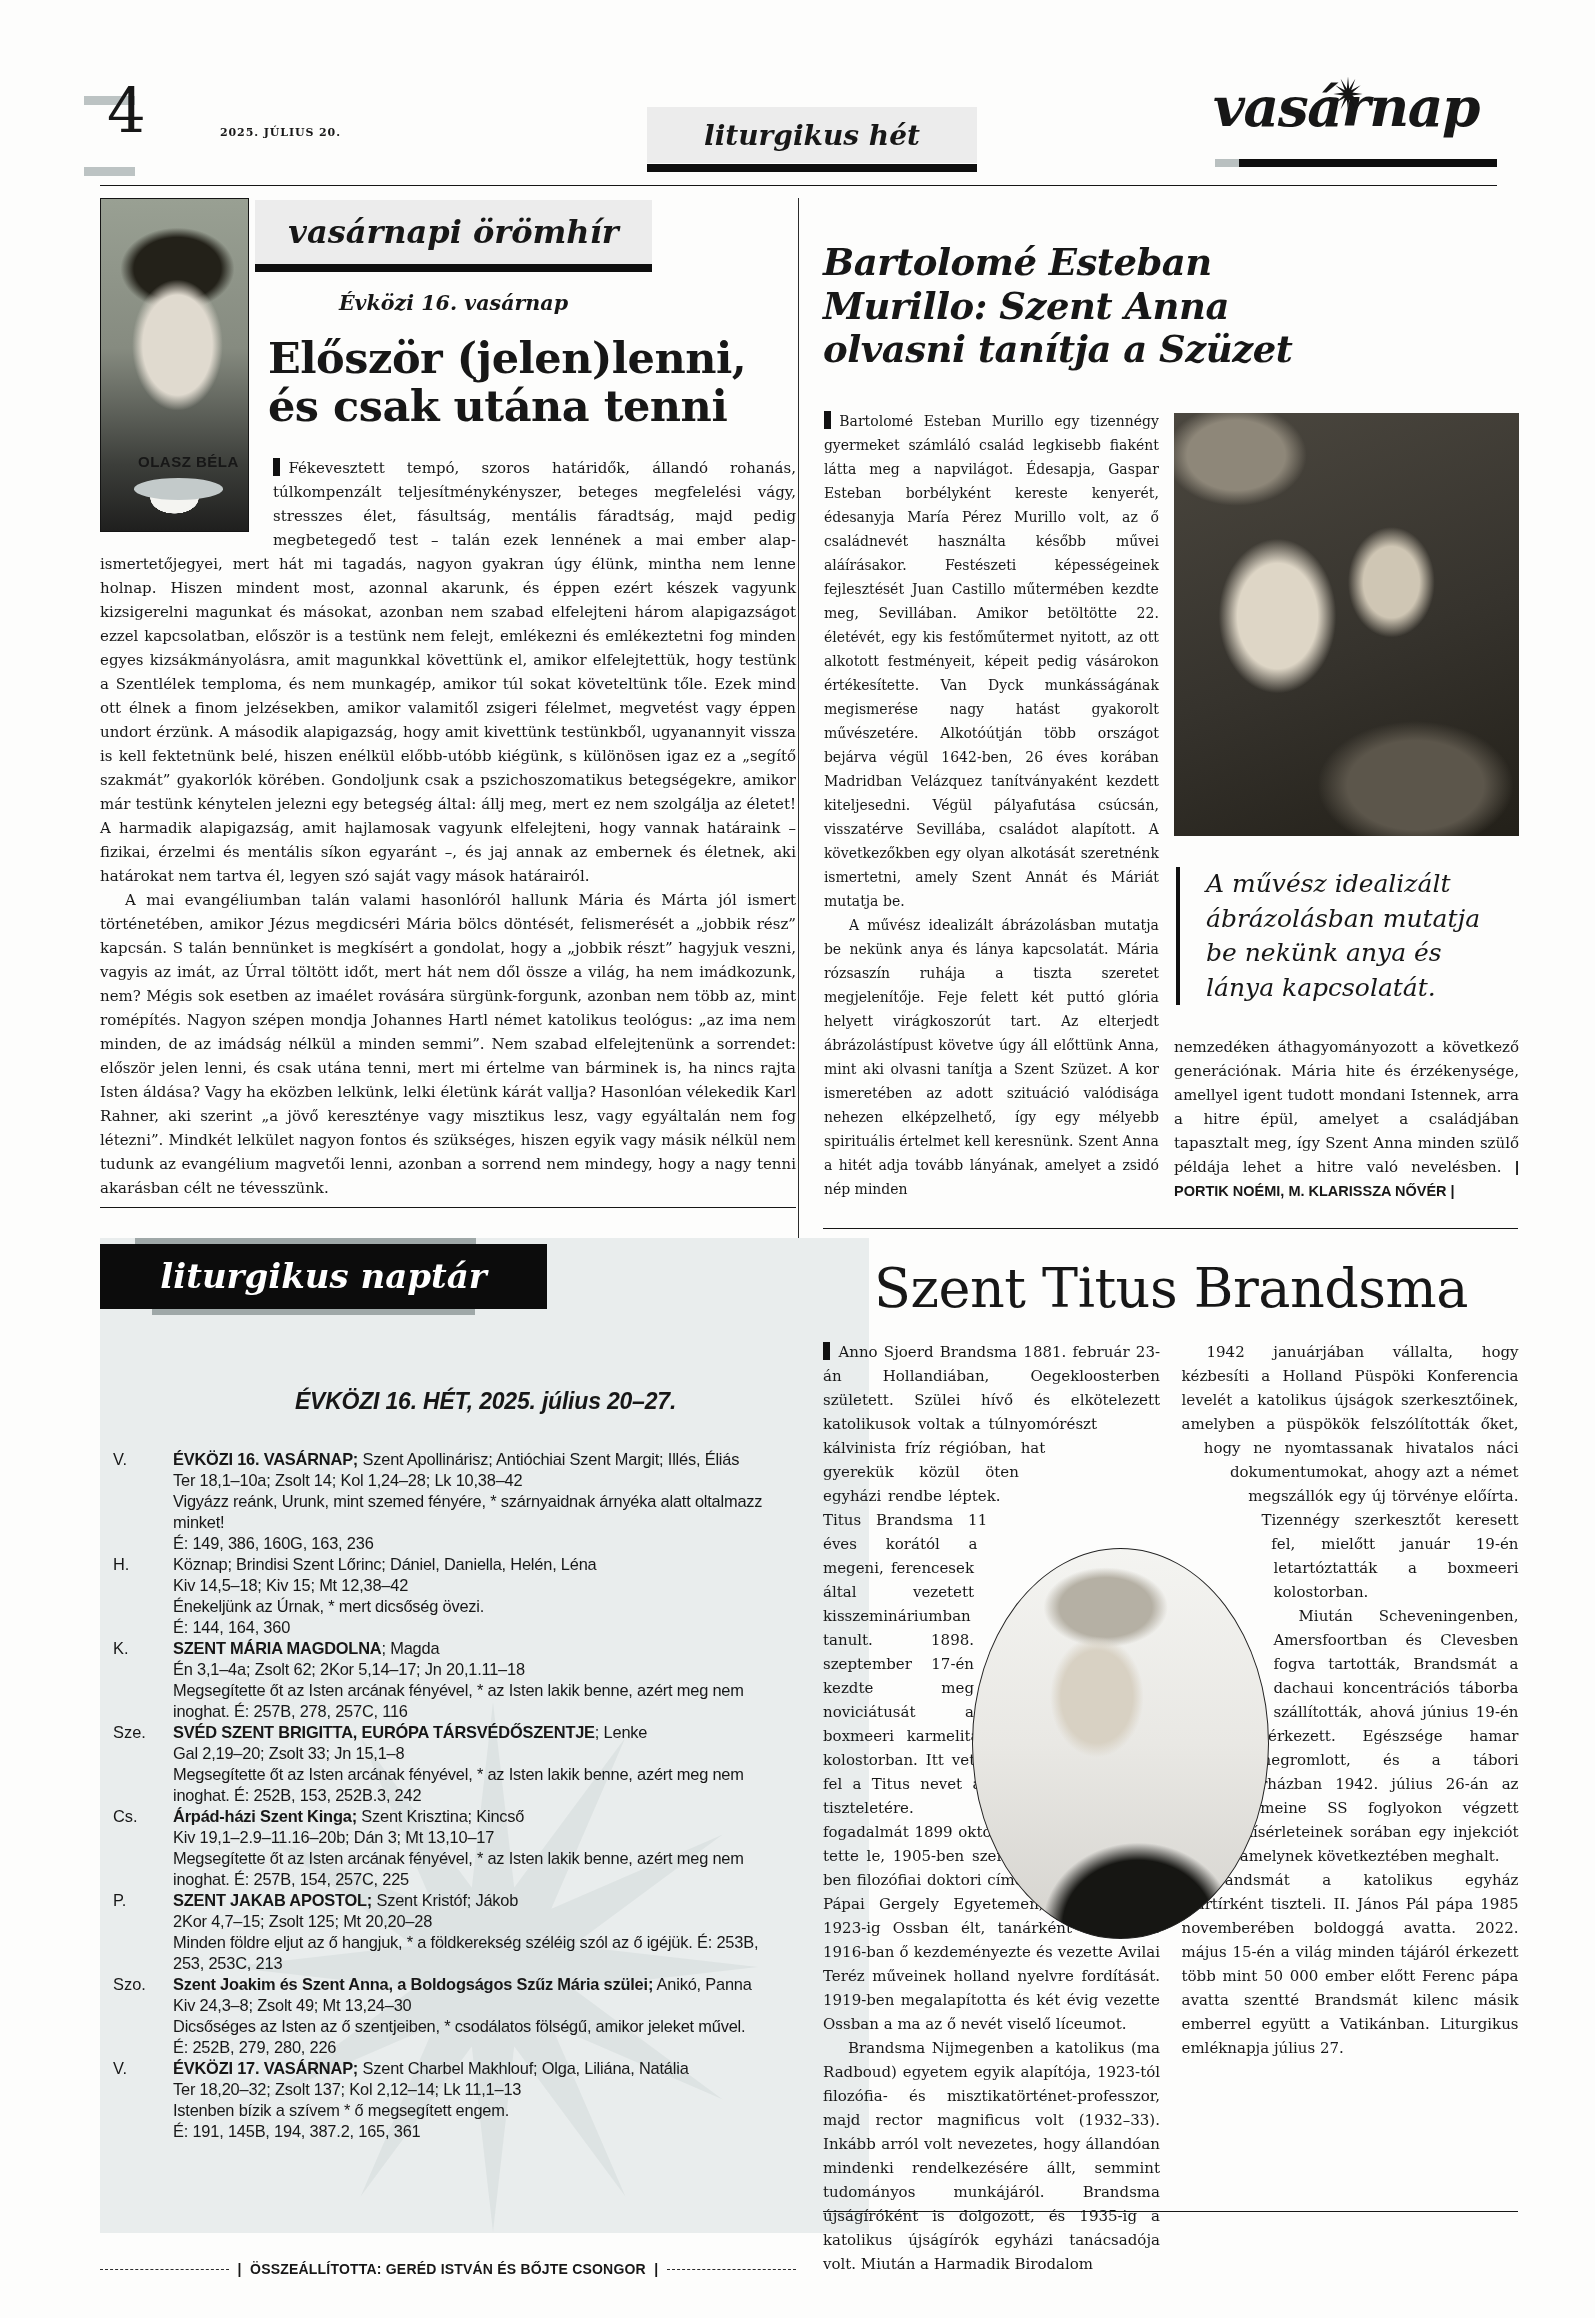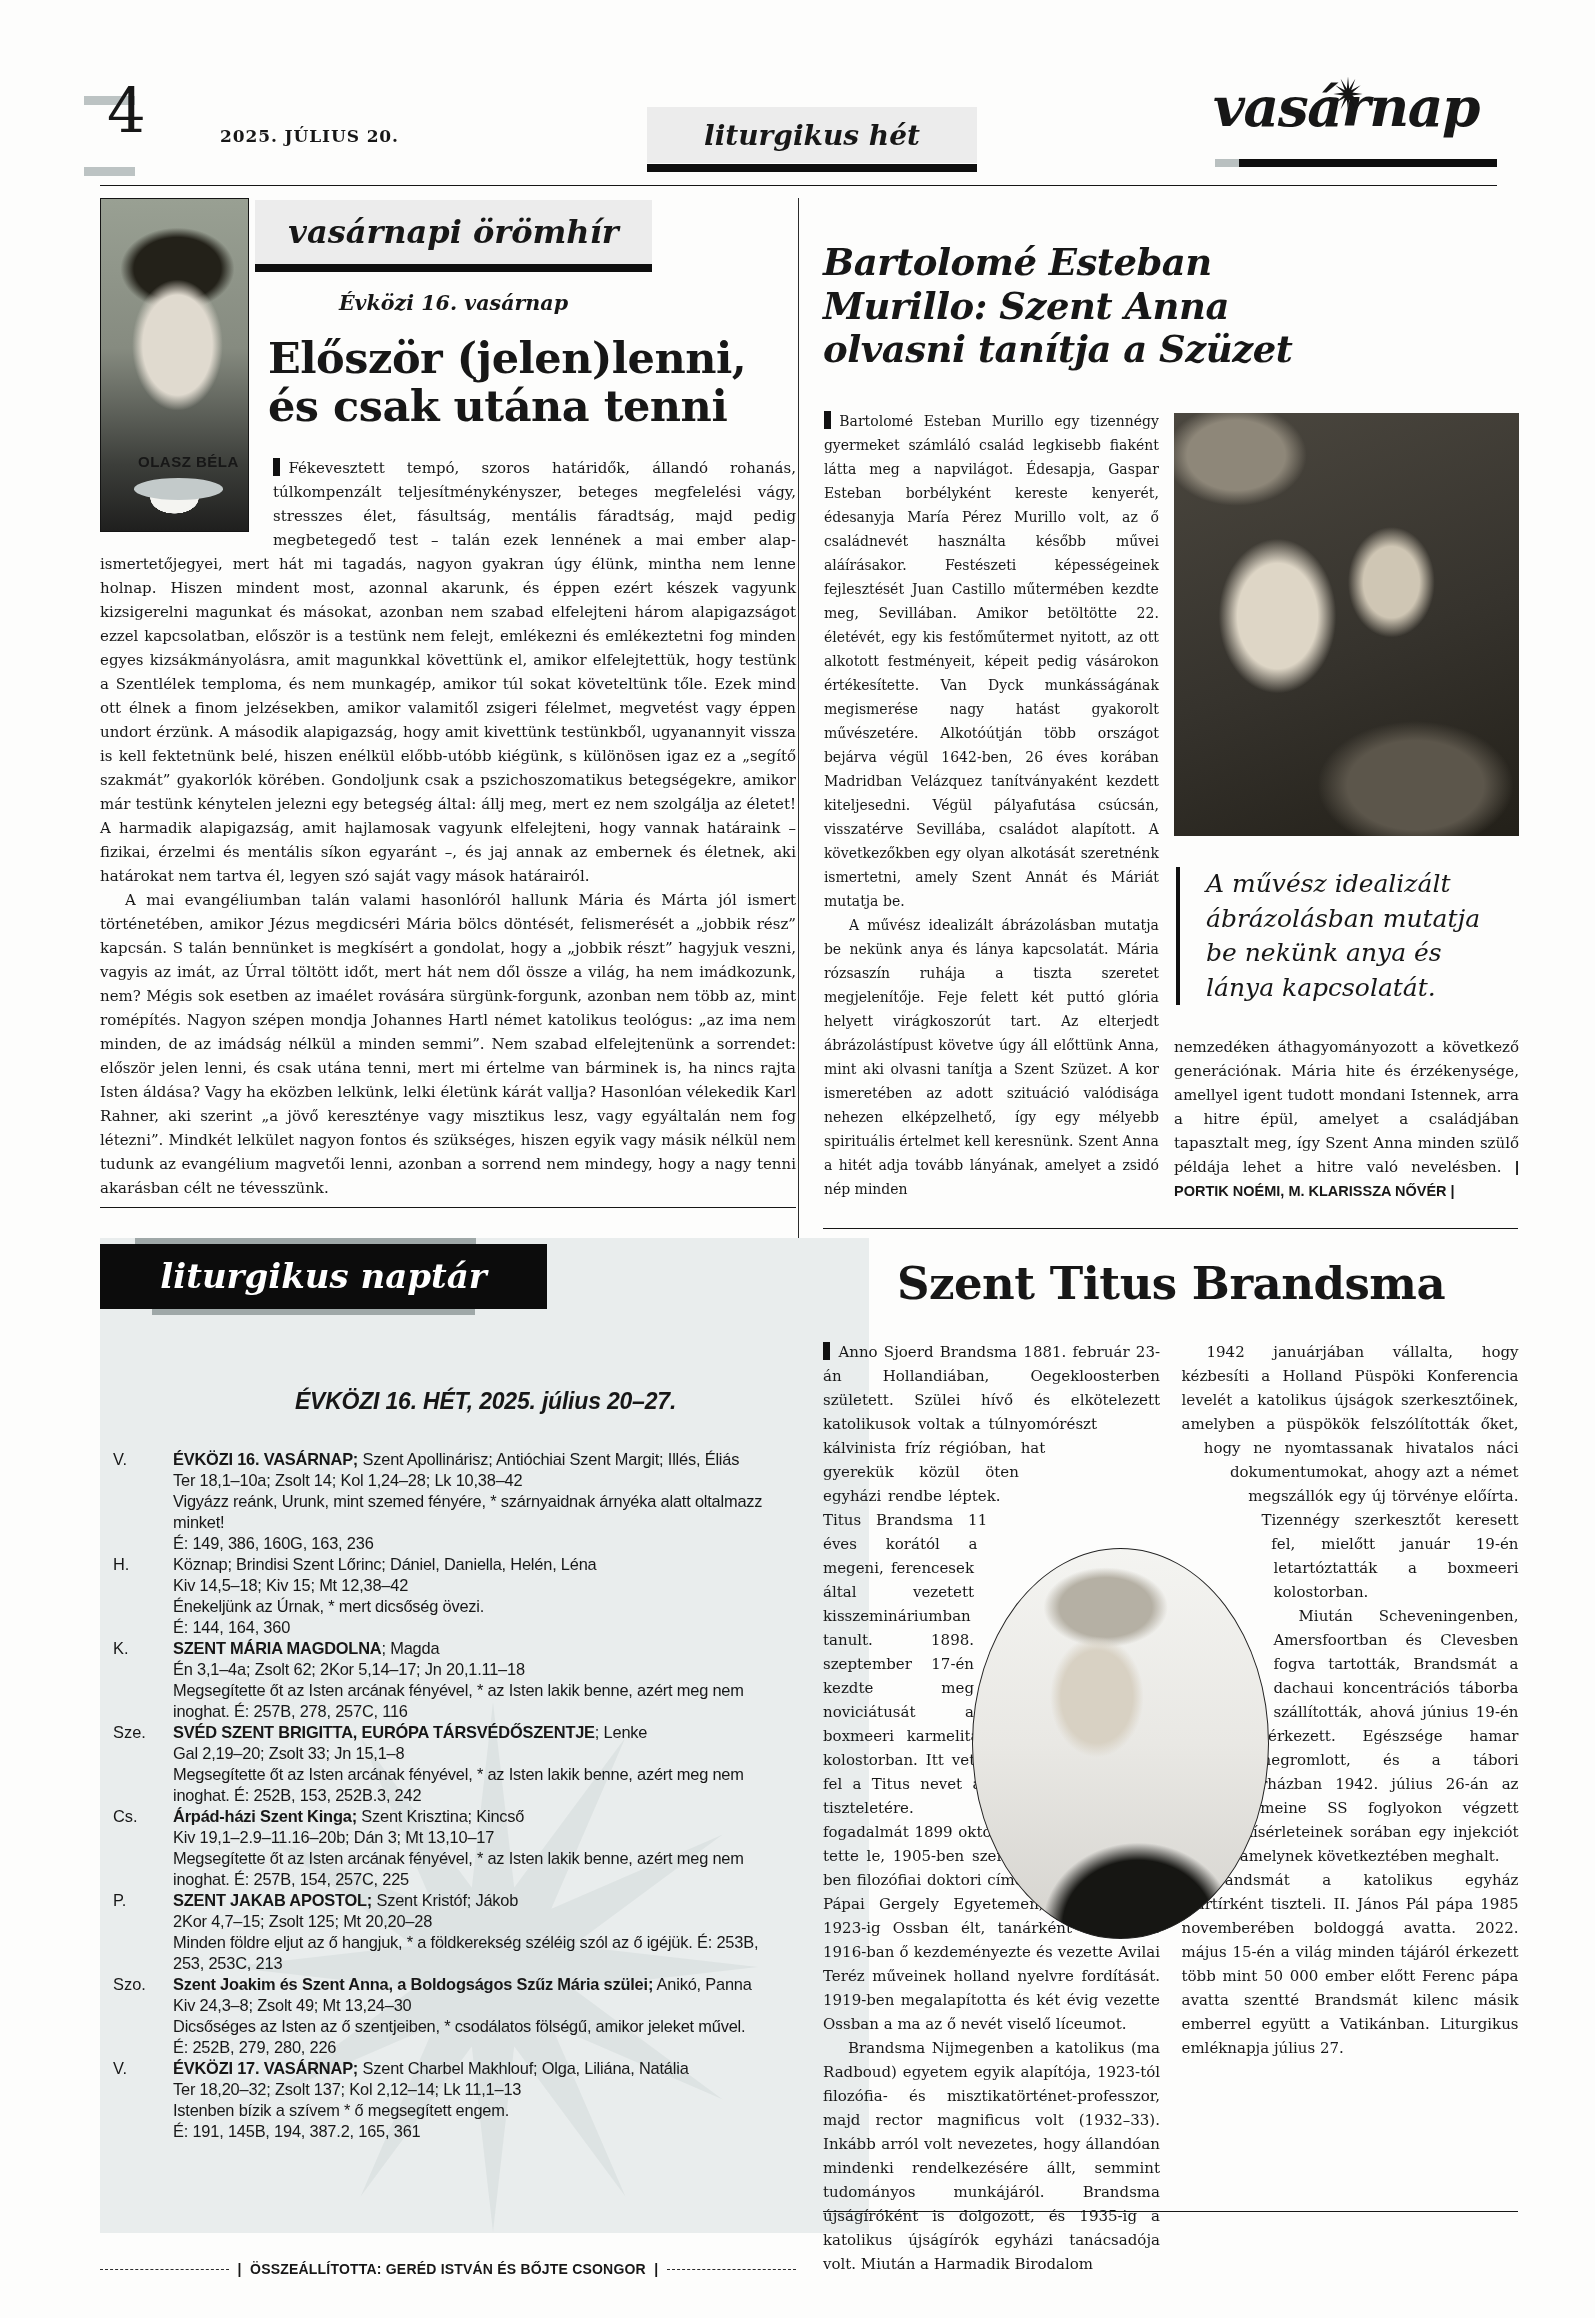--- a/index.html
+++ b/index.html
@@ -7,21 +7,21 @@
   .sheet {
     position:relative; width:1595px; height:2319px; background:#fdfdfc;
     font-family:"DejaVu Serif", serif; color:#171717; overflow:hidden;
     margin:0 auto;
   }
   .abs { position:absolute; }
 
   
   .tick { background:#bcc3c3; }
   #pagenum { left:107px; top:80px; font-size:61px; font-weight:400; line-height:1; }
-  #date { left:220px; top:126px; font-size:17px; font-weight:700; letter-spacing:0.9px; }
+  #date { left:220px; top:126px; font-size:11px; font-weight:700; letter-spacing:0.9px; }
   #secbox { left:647px; top:107px; width:330px; height:56px; background:#ececec;
             display:flex; align-items:center; justify-content:center;
             font-style:italic; font-weight:700; font-size:28px; }
   #secbar { left:647px; top:164px; width:330px; height:7.5px; background:#0f0f0f; }
   #logo { left:1213px; top:79px; width:290px; font-style:italic; font-weight:700;
           font-size:55px; letter-spacing:-1.4px; line-height:1; }
   #logo .star { position:absolute; left:120px; top:-14px; width:30px; height:36px; }
   #logo-ug { left:1215px; top:159px; width:24px; height:7.5px; background:#b9c0c0; }
   #logo-ub { left:1239px; top:159px; width:258px; height:7.5px; background:#0e0e0e; }
   #header-rule { left:100px; top:185px; width:1397px; height:1.4px; background:#161616; }
@@ -86,22 +86,22 @@
               font-style:italic; font-size:23px; letter-spacing:-0.2px; }
   #cal-entries { left:13px; top:211px; width:670px; z-index:2; }
   .cal-row { display:flex; }
   .cal-day { width:60px; flex:none; font-size:16.4px; line-height:21px; }
   .cal-content { flex:1; font-size:16.4px; line-height:21px; letter-spacing:-0.2px; }
   .cal-title b { font-weight:700; }
   #cal-watermark { left:122px; top:458px; width:542px; height:542px; opacity:0.55; z-index:1; }
 
   
   #brandsma { left:823px; top:1257px; width:696px; height:981px; }
-  .b-head { left:0; top:0; width:100%; text-align:center; font-weight:700;
-            font-size:45px; letter-spacing:-0.5px; }
+  .b-head { left:0; top:0; width:100%; text-align:center; font-weight:400;
+            font-size:54px; letter-spacing:-0.5px; }
   .b-cols { left:0; top:83px; width:696px; display:flex; gap:21.5px; }
   .b-col { width:337px; font-size:15px; line-height:24px; }
   .spacer-r { float:right; width:186px; height:387px; margin-top:207px;
               shape-outside:ellipse(154px 196px at 82% 50%); shape-margin:8.4px; }
   .spacer-l { float:left; width:92px; height:387px; margin-top:204px;
               shape-outside:ellipse(157px 196px at -68% 50%); shape-margin:8.4px; }
   #b-photo { left:972px; top:1548px; width:297px; height:391px; border-radius:50%;
     background:
       radial-gradient(65px 84px at 42% 38%, #d8d1c3 0 55%, rgba(0,0,0,0) 72%),
       radial-gradient(84px 54px at 45% 15%, #b5b0a4 0 55%, rgba(0,0,0,0) 74%),

